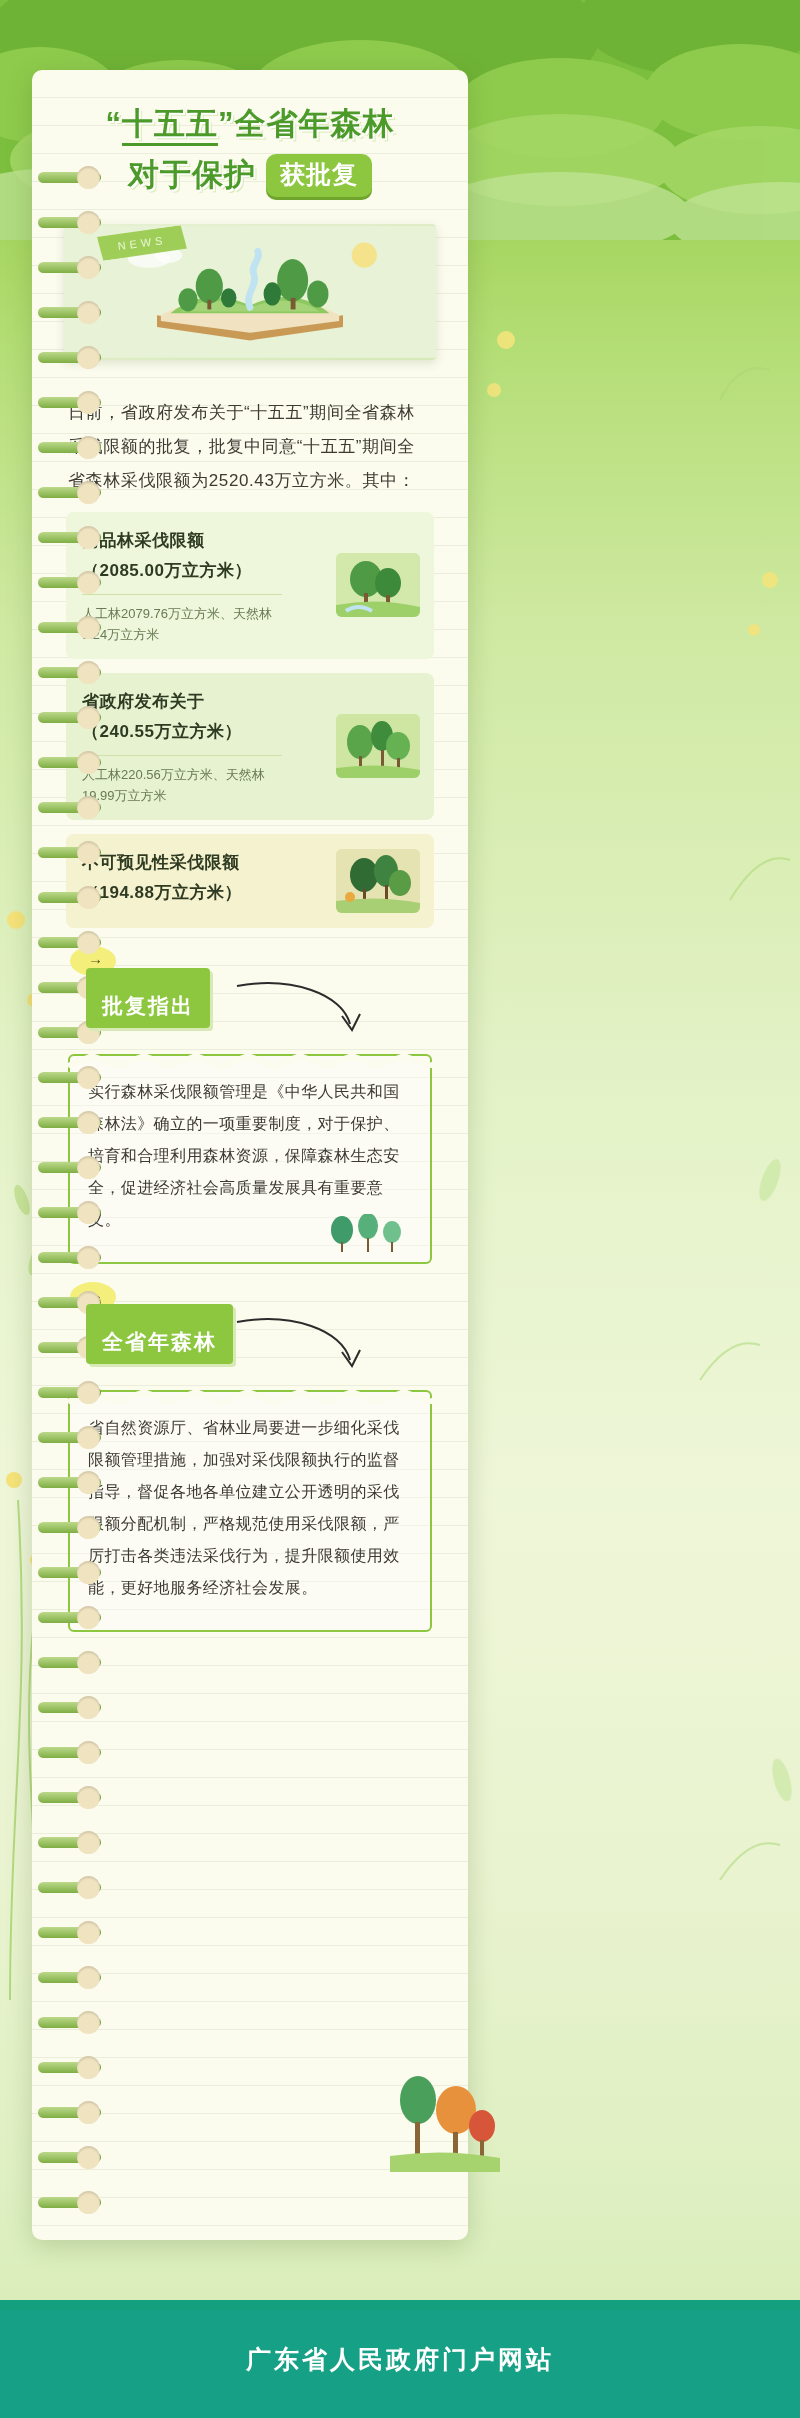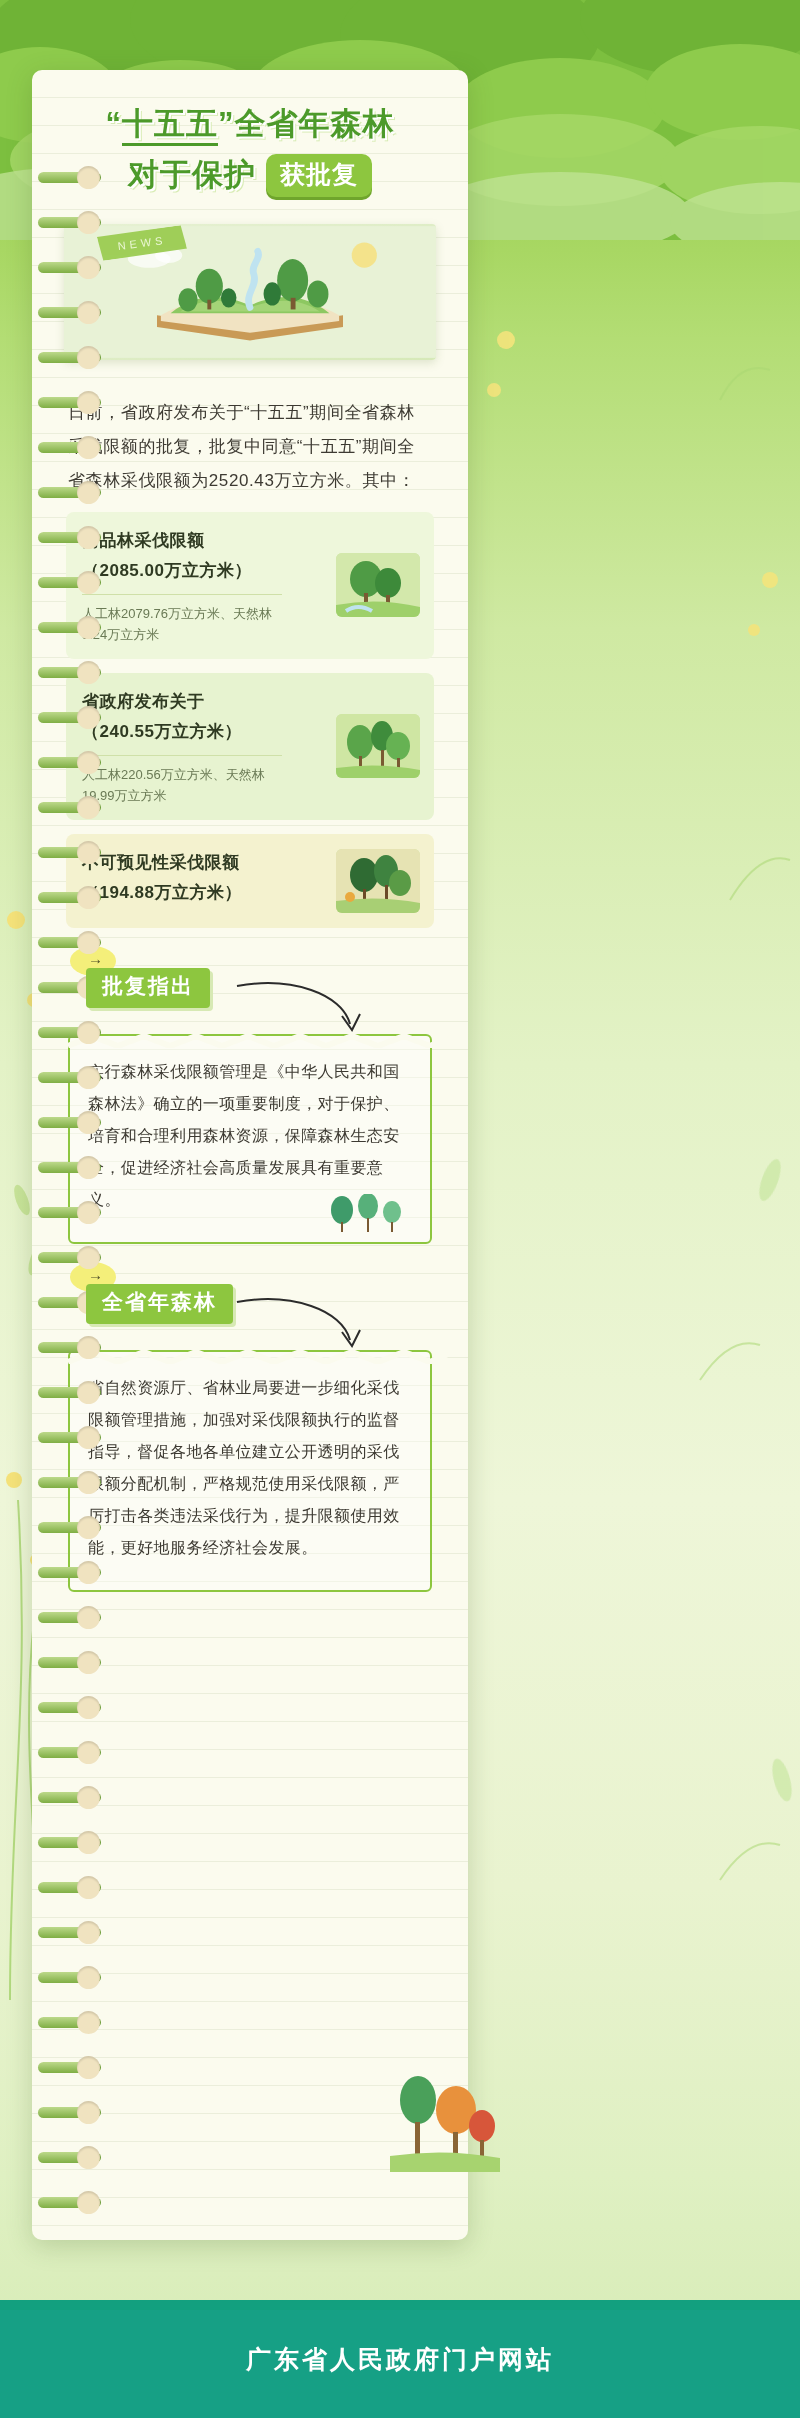--- a/index.html
+++ b/index.html
@@ -118,21 +118,21 @@
   .sec { margin: 40px 0 0 0; position: relative; }
   .sec-head { position: relative; display: inline-block; margin-left: 28px; }
   .sec-dot {
     position: absolute; left: -16px; top: -22px; width: 46px; height: 30px;
     background: #f4ef7a; border-radius: 50%;
   }
   .sec-arrow { position: absolute; left: 2px; top: -18px; font-size: 15px; color: #4f4f2a; }
   .sec-label {
     position: relative; z-index: 2;
     background: #8dc63f; color: #fff; font-size: 21px; font-weight: bold;
-    padding: 4px 16px 8px; border-radius: 4px; display: inline-block; letter-spacing: 2px;
+    padding: 24px 16px 8px; border-radius: 4px; display: inline-block; letter-spacing: 2px;
     box-shadow: 3px 3px 0 #d7e9b4;
   }
   .curve { position: absolute; right: 60px; top: 8px; width: 150px; height: 70px; }
 
   
   .qbox {
     margin: 26px 10px 0 10px; border: 2px solid #8dc63f; border-radius: 6px;
     padding: 20px 18px 26px; position: relative; background: rgba(255,255,255,0.35);
   }
   .qbox p { font-size: 16px; line-height: 32px; color: #3d3a32; letter-spacing: .4px;}

